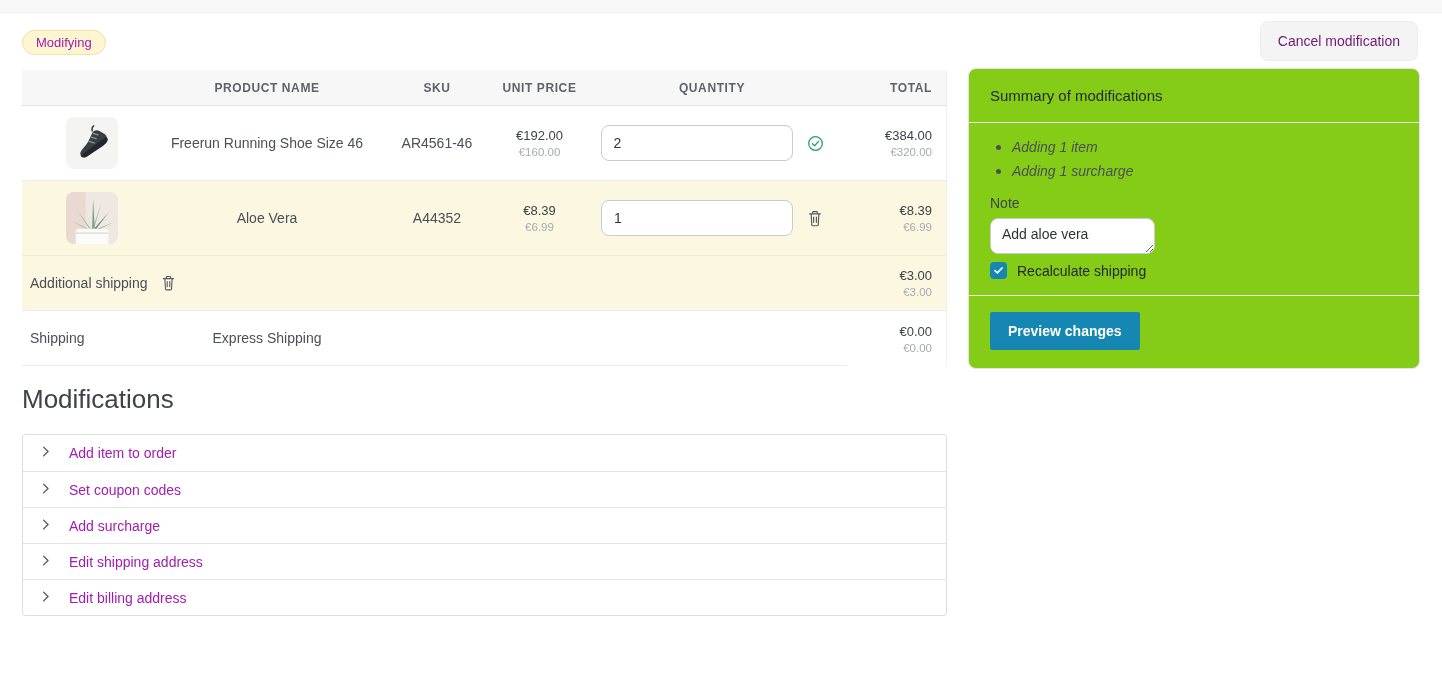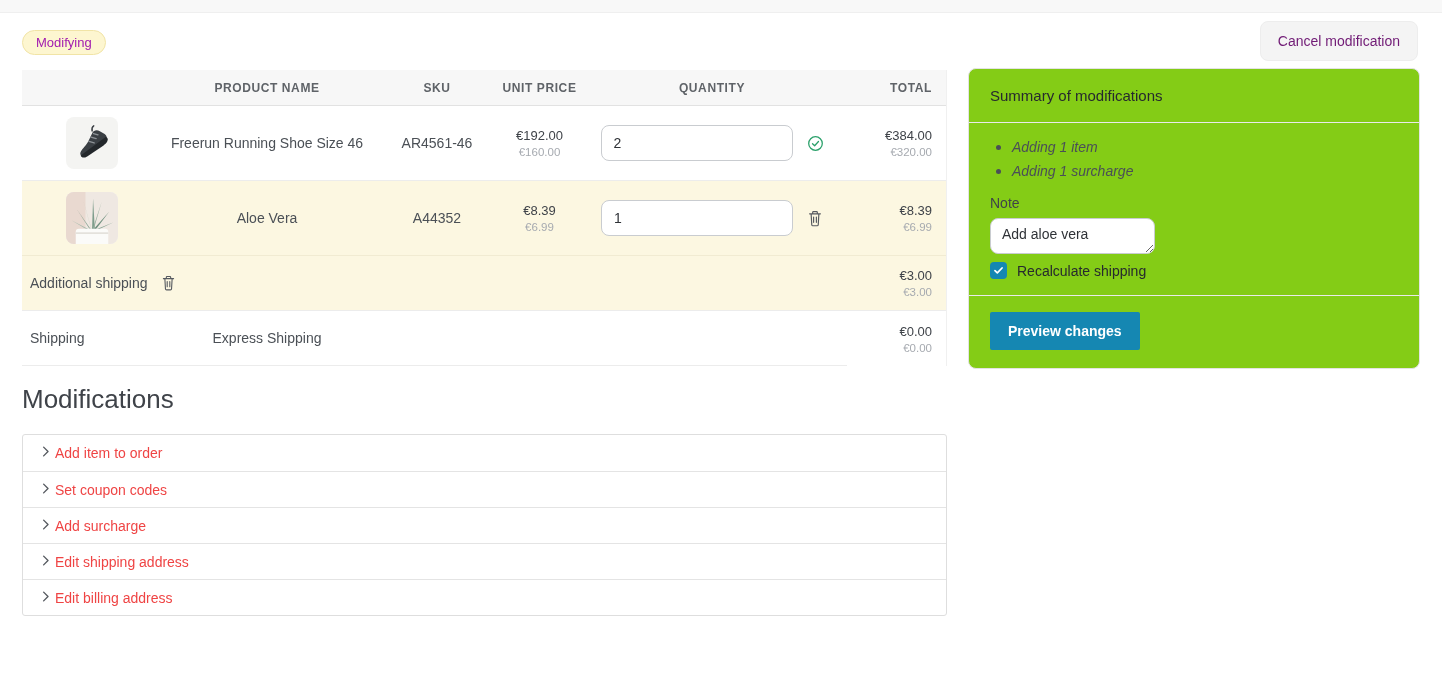--- a/index.html
+++ b/index.html
@@ -48,22 +48,22 @@
     padding-left:8px; font-size:14px; color:#4b5056; }
   .row-ship { height:55px; }
   .row-ship .s-label { padding-left:8px; font-size:14px; color:#4b5056; border-bottom:1px solid #ececec; height:55px; display:flex; align-items:center; }
   .row-ship .s-method { border-bottom:1px solid #ececec; height:55px; display:flex; align-items:center; justify-content:center; }
   .row-ship .s-fill { border-bottom:1px solid #ececec; height:55px; }
   .row-ship .cell-total { border-bottom:none; }
 
   
   .mods-title { font-size:26px; color:#3f4349; font-weight:400; margin-top:18px; }
   .accordion { margin-top:19px; border:1px solid #dedede; border-radius:3px; background:#fff; }
-  .acc-item { display:flex; align-items:center; gap:2px; height:36px; padding-left:15px;
-    border-top:1px solid #e4e4e4; cursor:pointer; font-size:14px; color:#ef4444; }
+  .acc-item { display:flex; align-items:center; gap:16px; height:36px; padding-left:15px;
+    border-top:1px solid #e4e4e4; cursor:pointer; font-size:14px; color:#a21caf; }
   .acc-item:first-child { border-top:none; }
 
   
   .card { border:1px solid #e3e3e3; border-radius:8px; background:#84cc16; }
   .card-header { padding:18px 21px; font-size:15px; color:#26292e; border-bottom:1px solid #eaeaea; }
   .card-body { padding:12px 21px 16px; border-bottom:1px solid #eaeaea; }
   .bullets { list-style:none; }
   .bullets li { position:relative; padding-left:22px; font-size:14px; color:#4a4f57; line-height:24px;font-style:italic; }
   .bullets li::before { content:""; position:absolute; left:6px; top:10px; width:5px; height:5px;
     border-radius:50%; background:#4a4f57; }

